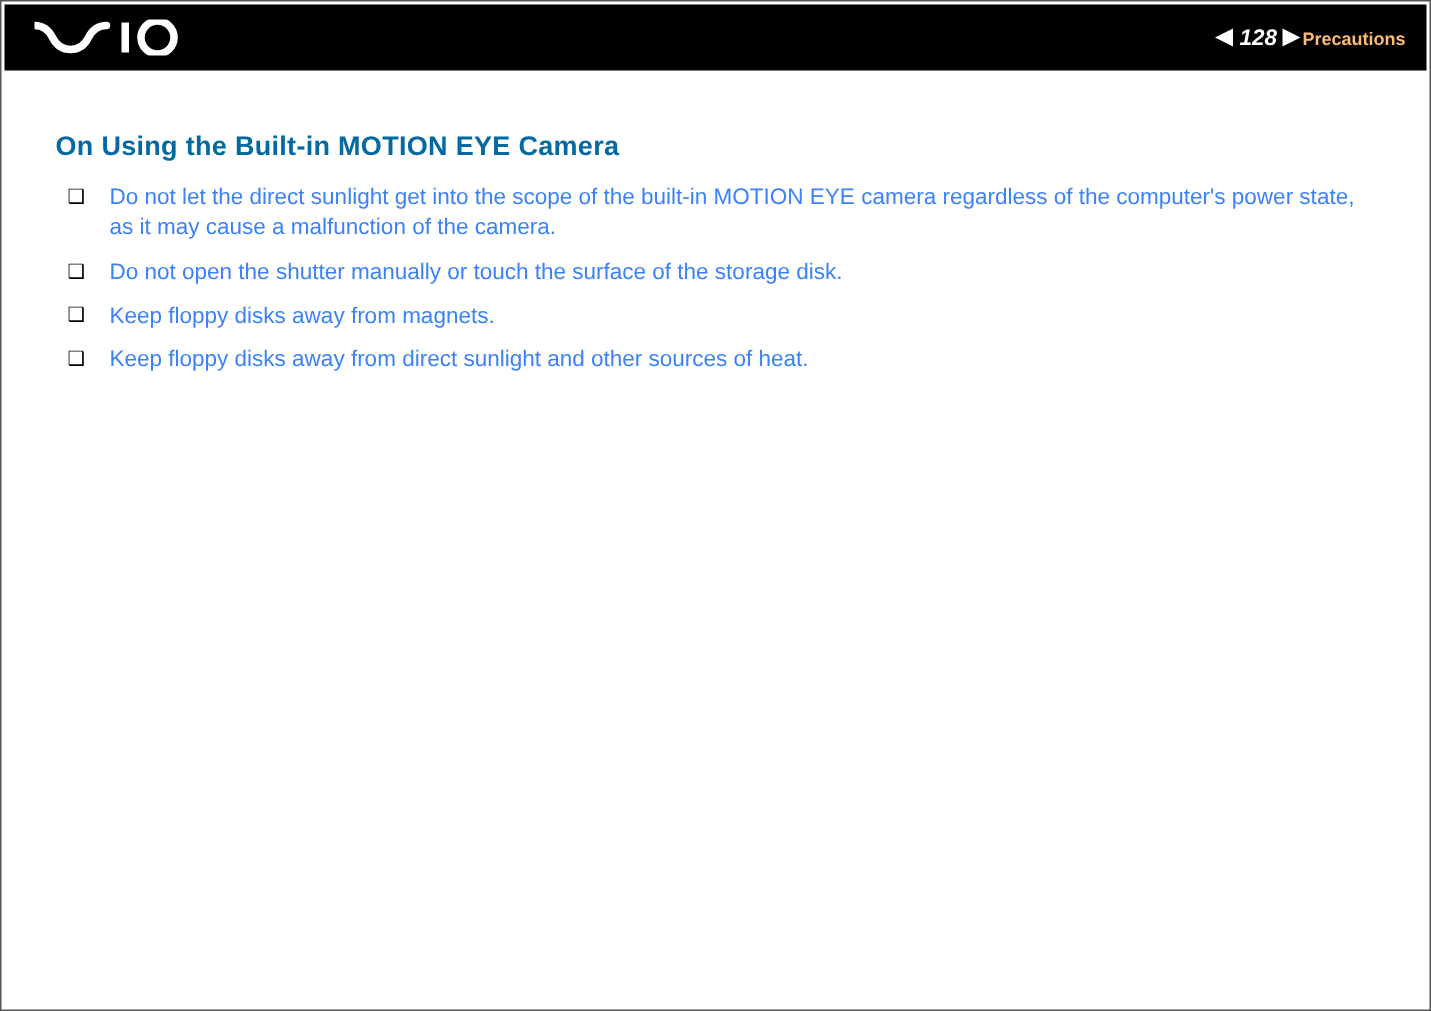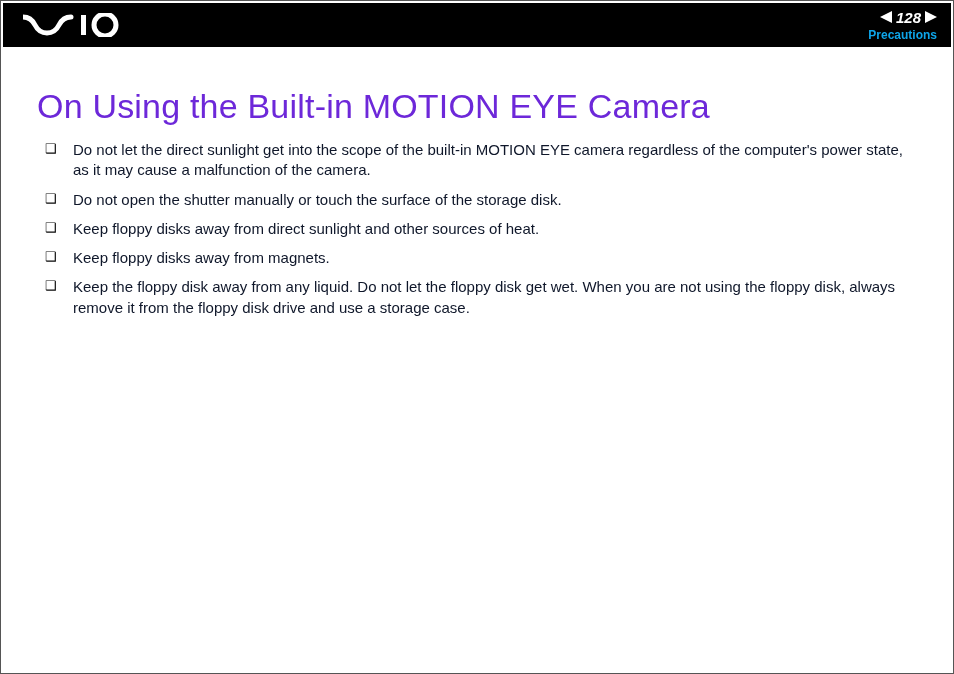--- a/index.html
+++ b/index.html
@@ -26,22 +26,22 @@
     margin: 2px;
   }
   .logo {
     display: flex;
     align-items: center;
     gap: 1px;
   }
   .logo svg { display: block; }
   .header-right {
     display: flex;
-    flex-direction: column;
-    align-items: flex-end;
+    flex-direction: row;
+    align-items: center;
     gap: 1px;
   }
   .page-nav {
     display: flex;
     align-items: center;
     gap: 2px;
   }
   .nav-arrow-left, .nav-arrow-right {
     width: 0; height: 0;
     border-top: 6px solid transparent;
@@ -50,46 +50,46 @@
   .nav-arrow-left { border-right: 12px solid #fff; }
   .nav-arrow-right { border-left: 12px solid #fff; }
   .page-number {
     color: #fff;
     font-weight: bold;
     font-style: italic;
     font-size: 15px;
     padding: 0 2px;
   }
   .section-name {
-    color: #0ea5e9;
+    color: #fdba74;
     font-weight: bold;
     font-size: 12px;
     margin-top: 1px;
   }
   .content {
     padding: 38px 36px 0 36px;
   }
   h2 {
-    font-weight: normal;
-    font-size: 34px;
-    color: #6d28d9;
+    font-weight: bold;
+    font-size: 18px;
+    color: #0369a1;
     margin-bottom: 14px;
     letter-spacing: 0.2px;
   }
   h2.second { margin-top: 18px; }
   ul {
     list-style: none;
     padding-left: 8px;
   }
   li {
     position: relative;
     padding-left: 28px;
     font-size: 15px;
     line-height: 1.35;
-    color: #0f172a;
+    color: #3b82f6;
     margin-bottom: 9px;
   }
   li::before {
     content: "❑";
     position: absolute;
     left: 0;
     top: 0;
     font-size: 13px;
     color: #000;
   }
@@ -119,20 +119,19 @@
 
   <div class="content">
 
     <h2>On Using the Built-in MOTION EYE Camera</h2>
     <ul>
       <li>Do not let the direct sunlight get into the scope of the built-in MOTION EYE camera regardless of the computer's power state, as it may cause a malfunction of the camera.</li>
     </ul>
 
     <ul>
       <li>Do not open the shutter manually or touch the surface of the storage disk.</li>
+      <li>Keep floppy disks away from magnets.</li>
       <li>Keep floppy disks away from direct sunlight and other sources of heat.</li>
-      <li>Keep floppy disks away from magnets.</li>
-      <li>Keep the floppy disk away from any liquid. Do not let the floppy disk get wet. When you are not using the floppy disk, always remove it from the floppy disk drive and use a storage case.</li>
     </ul>
 
   </div>
 
 </div>
 
 </body></html>

